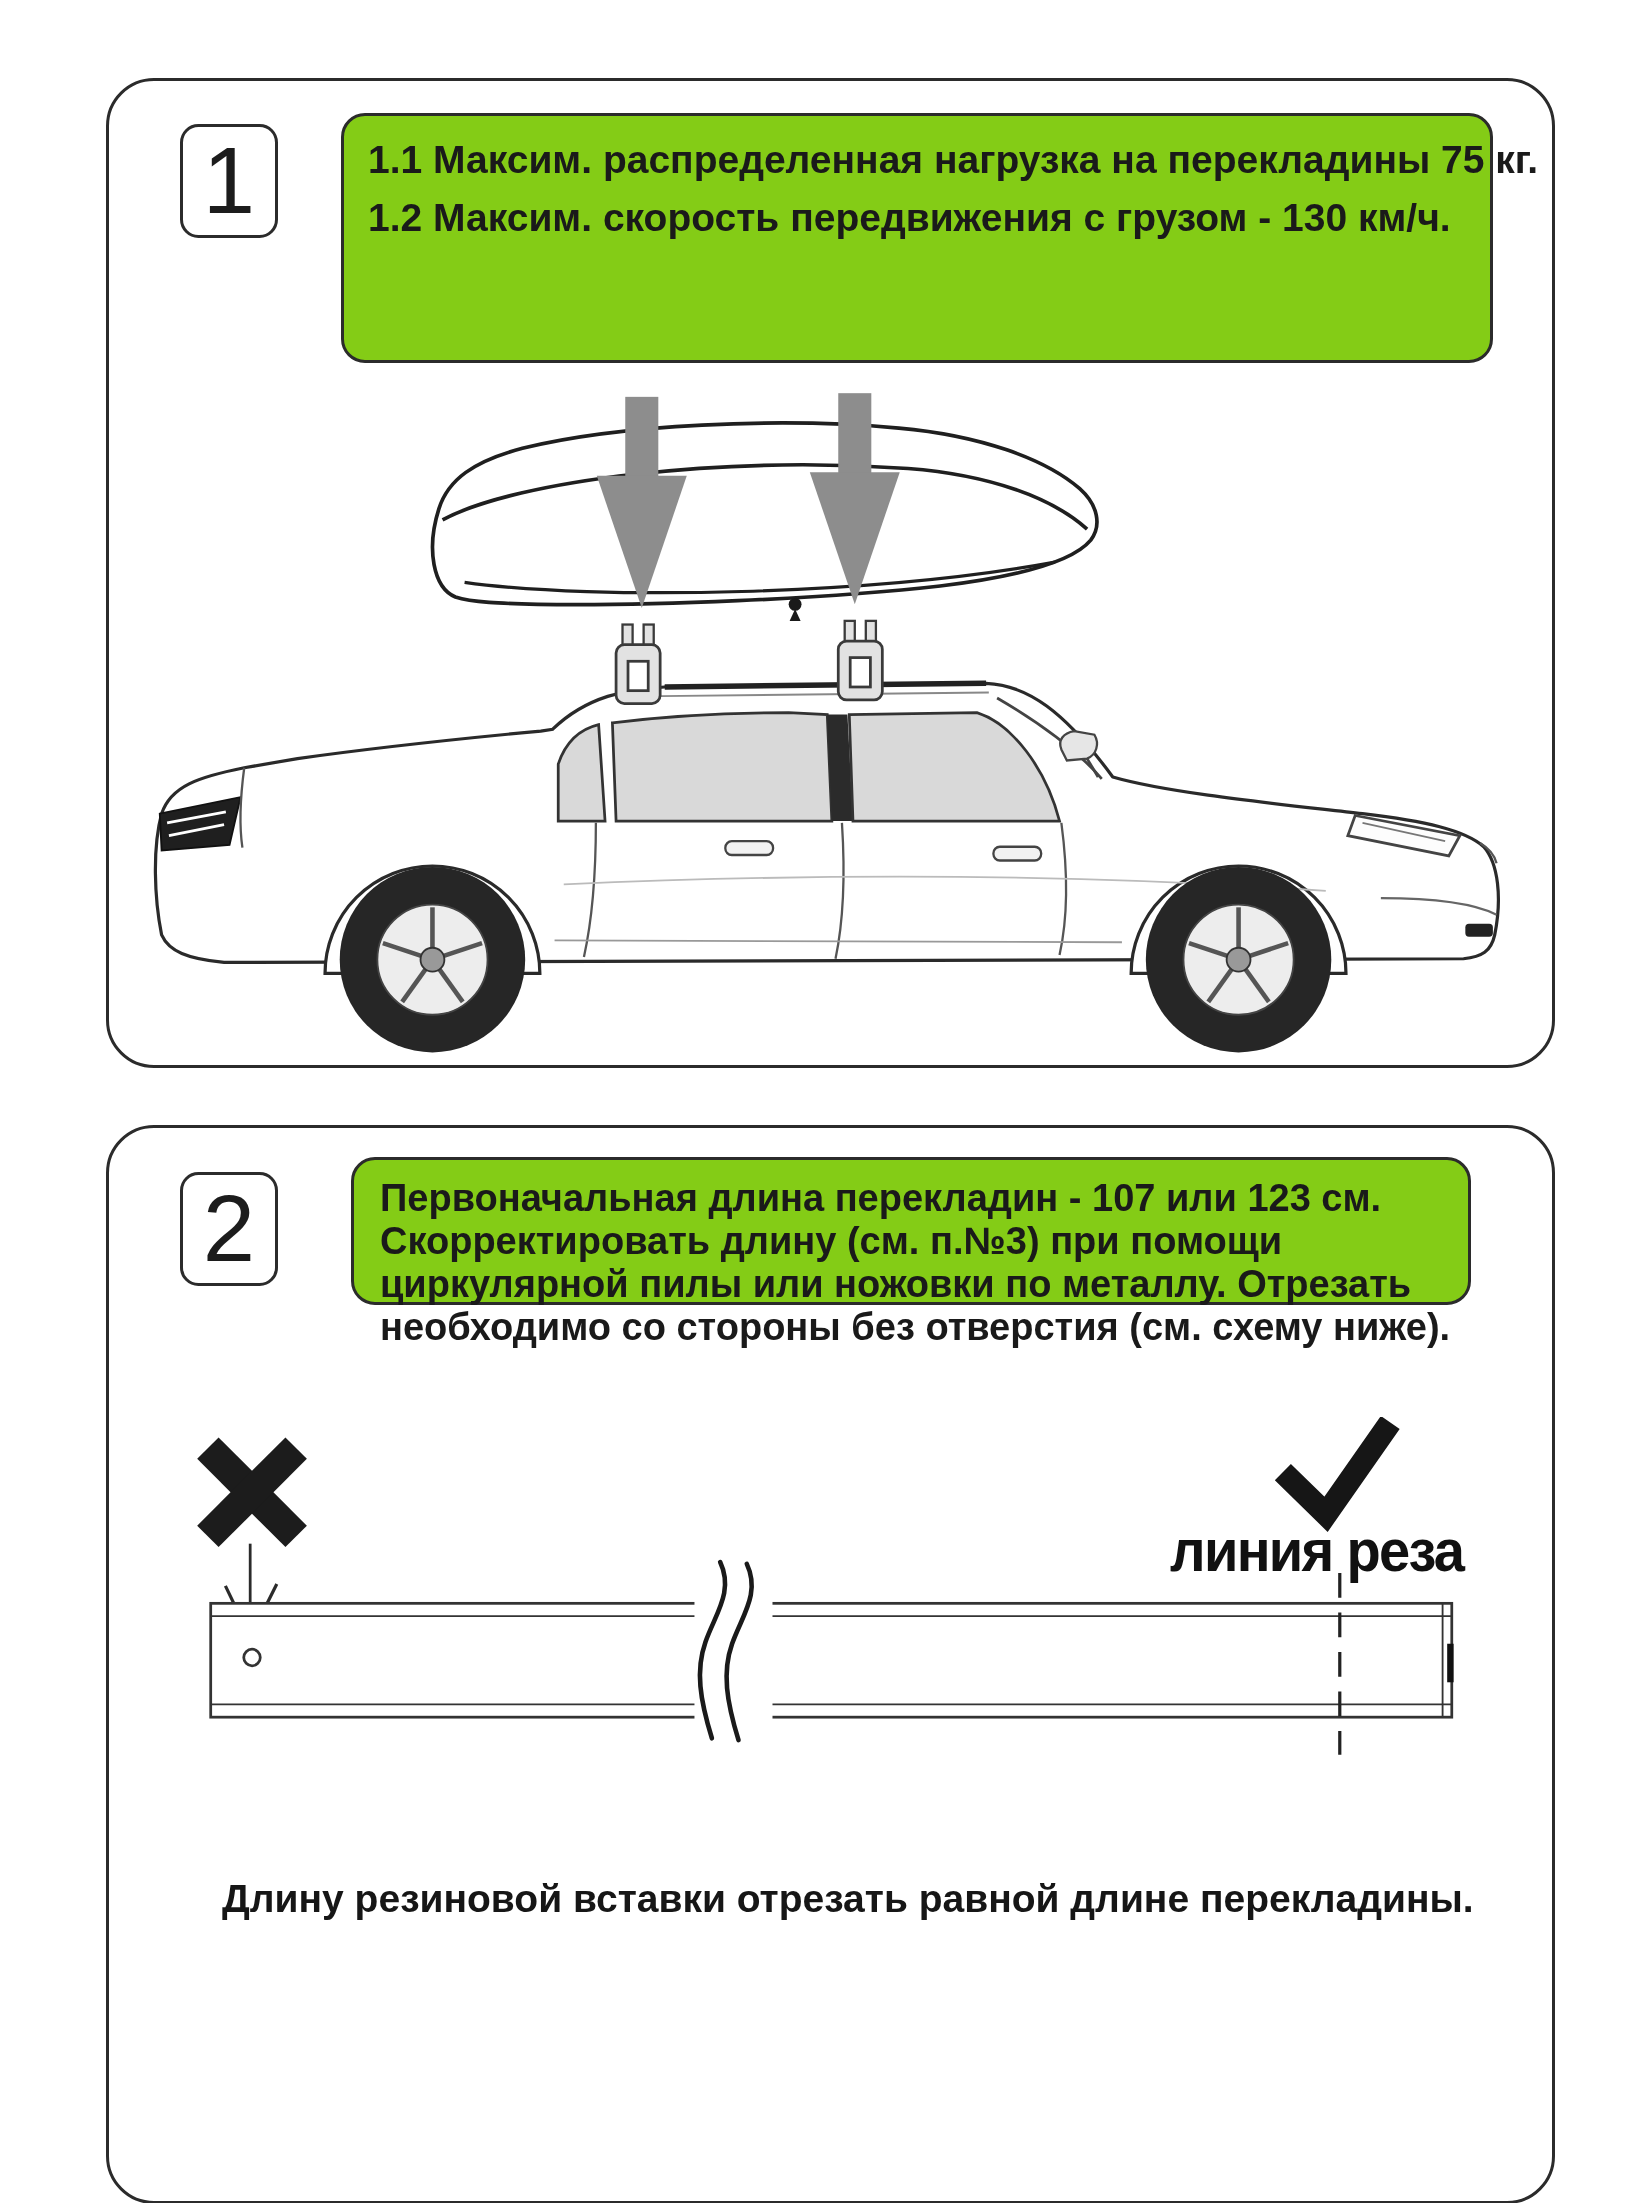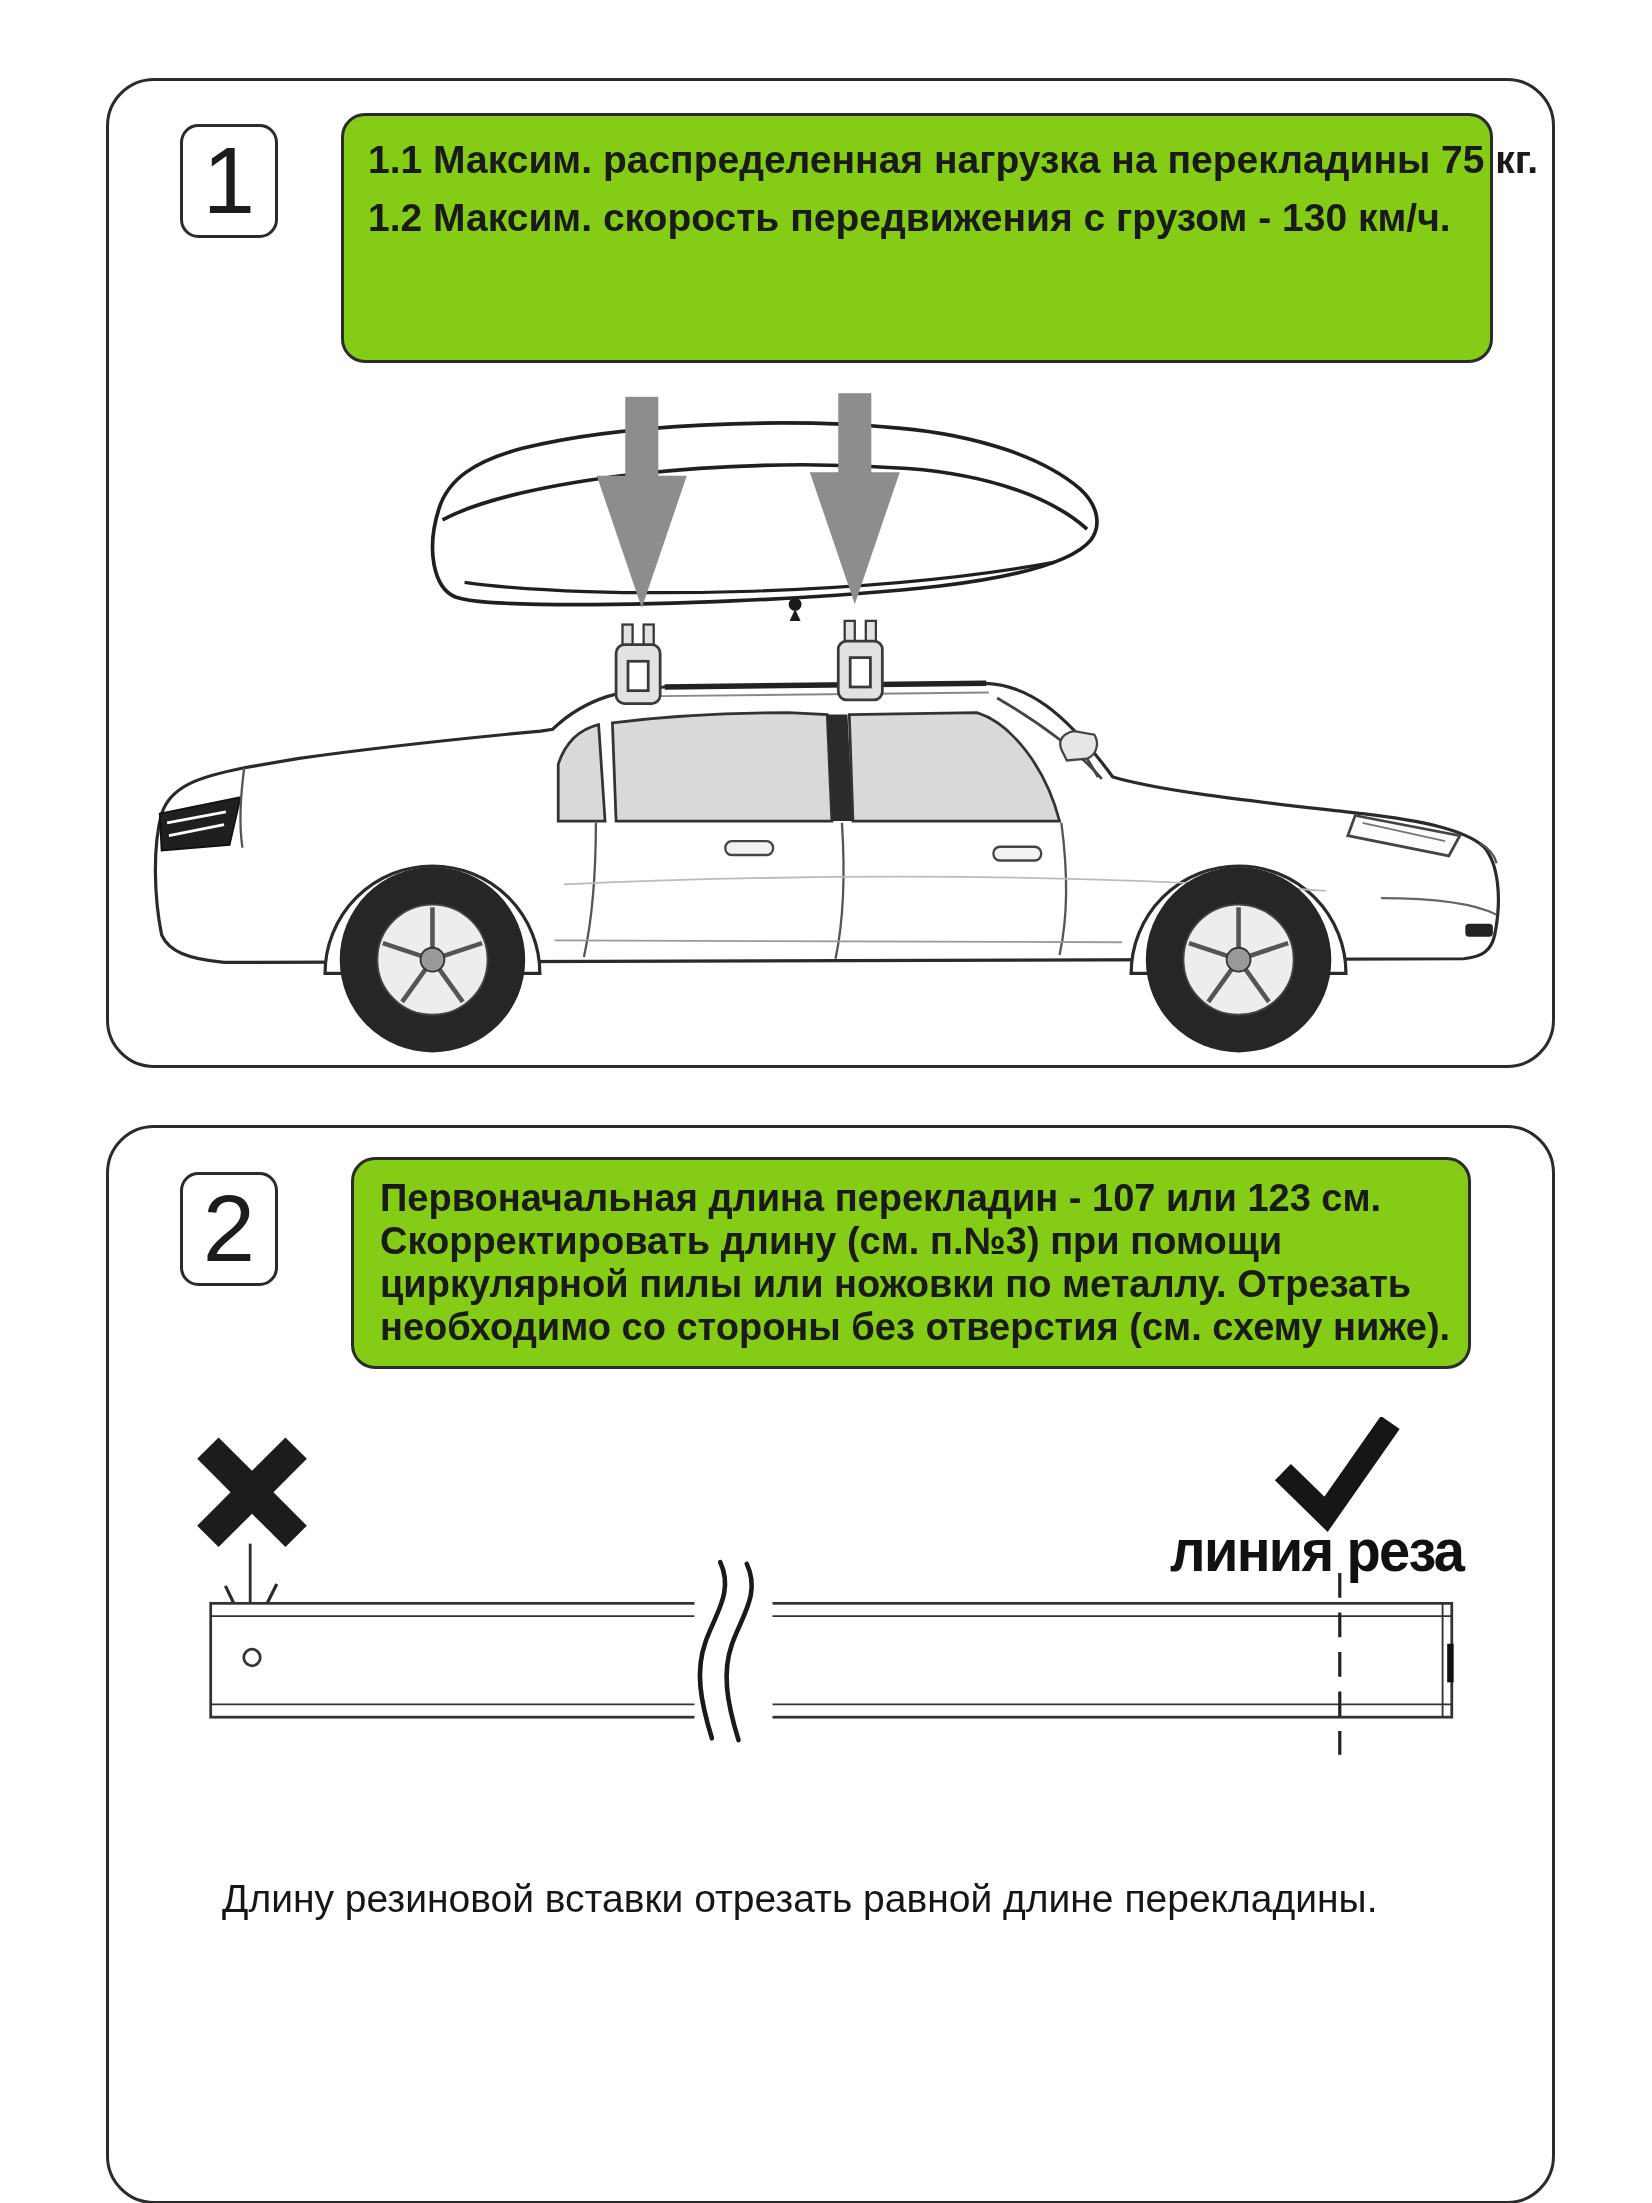--- a/index.html
+++ b/index.html
@@ -18,34 +18,34 @@
     border:3.7px solid #2b2b2b;border-radius:18.4px;background:#fff;
     display:flex;align-items:center;justify-content:center;
     font-size:94px;font-weight:400;color:#1c1c1c;
   }
   .note-box{
     position:absolute;border:3.7px solid #2b2b2b;border-radius:24px;background:#84cc16;
     box-sizing:border-box;
   }
   #note-box-1{left:232px;top:32px;width:1152px;height:250px;padding:14.7px 24px 0 24px;}
   #note-box-1 .note-line{font-size:39px;font-weight:700;line-height:58px;white-space:nowrap;}
-  #note-box-2{left:242px;top:29px;width:1120px;height:212px;padding:16.5px 26px 0 26px;}
+  #note-box-2{left:242px;top:29px;width:1120px;height:148px;padding:16.5px 26px 0 26px;}
   #note-box-2 .note-line{font-size:38px;font-weight:700;line-height:43px;white-space:nowrap;}
   #step1-box{left:71px;top:43px;}
   #step2-box{left:71px;top:44px;}
   #car-art{position:absolute;left:23px;top:303px;width:1396px;height:684px;}
   #cut-art{position:absolute;left:13.8px;top:289px;width:1433px;height:358px;}
   #cut-label{
     position:absolute;left:1061px;top:389px;
     font-size:59px;font-weight:700;letter-spacing:-1.8px;white-space:nowrap;
     transform:scaleX(0.95);transform-origin:left top;color:#111;
   }
   #bottom-note{
     position:absolute;left:113px;top:749px;
-    font-size:39px;font-weight:400;white-space:nowrap;color:#161616;
+    font-size:39px;font-weight:700;white-space:nowrap;color:#161616;
   }
 </style>
 </head>
 <body>
 
 <div class="panel" id="panel1">
 
   <div class="step-box" id="step1-box">
     <span>1</span>
   </div>

